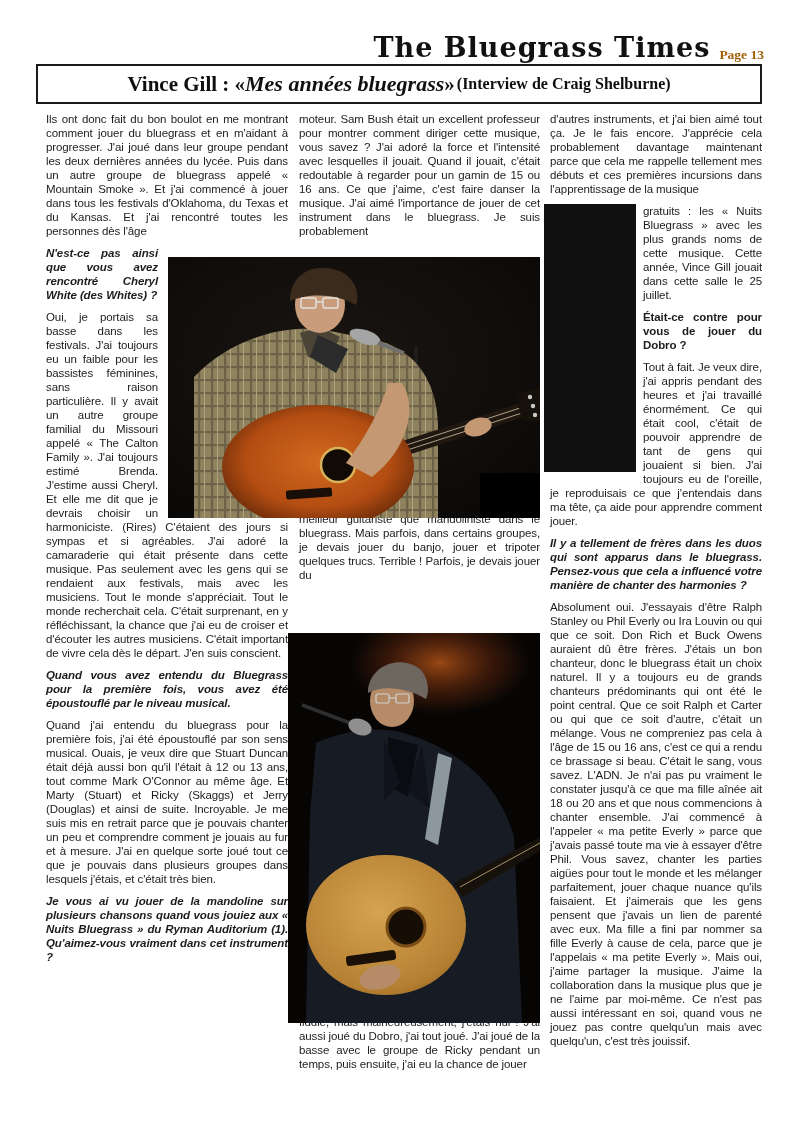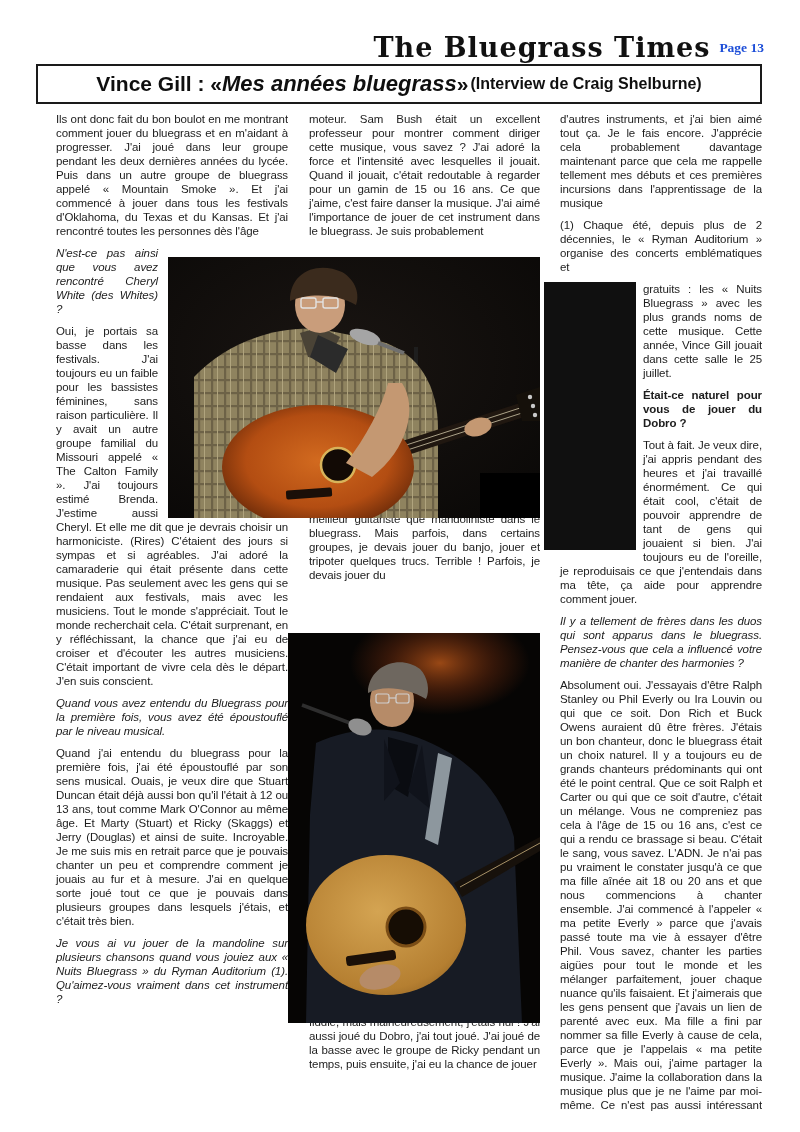--- a/index.html
+++ b/index.html
@@ -4,52 +4,52 @@
 <style>
   html,body{margin:0;padding:0;background:#e8e8e8;}
   .page{
     position:relative; width:800px; height:1132px; margin:0 auto;
     background:#ffffff; overflow:hidden;
     font-family:"Liberation Sans", sans-serif; color:#1c1c1c;
   }
   
   .masthead-row{
     position:absolute; top:32px; right:36px;
-    display:flex; align-items:center; gap:9px;
+    display:flex; align-items:flex-end; gap:9px;
   }
   .masthead{
     font-family:"DejaVu Serif", serif; font-weight:700;
     font-size:27px; letter-spacing:1px; color:#111;
     transform:scaleY(1.04); white-space:nowrap;
   }
   .page-label{
     font-family:"Liberation Serif", serif; font-weight:700;
-    font-size:13.5px; color:#1d4ed8; white-space:nowrap;
+    font-size:13.5px; color:#a16207; white-space:nowrap;
   }
   .title-box{
     position:absolute; left:36px; top:64px; width:722px; height:36px;
     border:2px solid #1a1a1a; background:#fff;
     display:flex; align-items:center; justify-content:center;
-    font-family:Liberation Sans, sans-serif; font-weight:700; color:#0f0f0f;
+    font-family:Liberation Serif, serif; font-weight:700; color:#0f0f0f;
     white-space:nowrap;
   }
   .title-box .t-lead, .title-box .t-close{font-size:21px;}
   .title-box .t-italic{font-size:22px; font-style:italic;}
   .title-box .t-suffix{font-size:16px; padding-left:2px;}
   
   .col{
     position:absolute; top:112px; bottom:18px; overflow:hidden;
     font-size:11.5px; line-height:14px; letter-spacing:-0.1px;
     text-align:justify;
   }
   .col-1{left:40px;  width:248px;}
   .col-2{left:293px; width:247px;}
   .col-3{left:544px; width:218px;}
-  .col p{margin:0 0 8px 16px;}
-  .q{font-weight:400; font-style:italic;}
+  .col p{margin:0 0 8px 6px;}
+  .q{font-weight:700; font-style:italic;}
   .hh{font-weight:700;}
   
   .wrap-right{float:right; width:124px; height:258px; margin:0 0 4px 6px;}
   .wrap-left-black{float:left; width:92px; height:268px; margin:0 7px 4px 0; background:#101010;}
   .gap-photo1{height:266px;}
   .gap-photo2{height:425px;}
   
   .photo{position:absolute; display:block;}
   .photo-1{left:168px; top:257px;}
   .photo-2{left:288px; top:633px;}
@@ -84,24 +84,23 @@
   <div class="col col-2">
     <p class="para">moteur. Sam Bush était un excellent professeur pour montrer comment diriger cette musique, vous savez ? J'ai adoré la force et l'intensité avec lesquelles il jouait. Quand il jouait, c'était redoutable à regarder pour un gamin de 15 ou 16 ans. Ce que j'aime, c'est faire danser la musique. J'ai aimé l'importance de jouer de cet instrument dans le bluegrass. Je suis probablement</p>
     <div class="gap-photo1"></div>
     <p class="para">meilleur guitariste que mandoliniste dans le bluegrass. Mais parfois, dans certains groupes, je devais jouer du banjo, jouer et tripoter quelques trucs. Terrible ! Parfois, je devais jouer du</p>
     <div class="gap-photo2"></div>
     <p class="para">fiddle, mais malheureusement, j'étais nul ! J'ai aussi joué du Dobro, j'ai tout joué. J'ai joué de la basse avec le groupe de Ricky pendant un temps, puis ensuite, j'ai eu la chance de jouer</p>
   </div>
 
   <div class="col col-3">
     <p class="para">d'autres instruments, et j'ai bien aimé tout ça. Je le fais encore. J'apprécie cela probablement davantage maintenant parce que cela me rappelle tellement mes débuts et ces premières incursions dans l'apprentissage de la musique</p>
-    <p class="para">(1) Chaque été, depuis plus de 2 décennies, le « Ryman Auditorium » organise des concerts emblématiques et</p>
     <div class="wrap-left-black"></div>
     <p class="para">gratuits : les « Nuits Bluegrass » avec les plus grands noms de cette musique. Cette année, Vince Gill jouait dans cette salle le 25 juillet.</p>
-    <p class="hh">Était-ce naturel pour vous de jouer du Dobro ?</p>
+    <p class="hh">Était-ce contre pour vous de jouer du Dobro ?</p>
     <p class="para">Tout à fait. Je veux dire, j'ai appris pendant des heures et j'ai travaillé énormément. Ce qui était cool, c'était de pouvoir apprendre de tant de gens qui jouaient si bien. J'ai toujours eu de l'oreille, je reproduisais ce que j'entendais dans ma tête, ça aide pour apprendre comment jouer.</p>
     <p class="q">Il y a tellement de frères dans les duos qui sont apparus dans le bluegrass. Pensez-vous que cela a influencé votre manière de chanter des harmonies ?</p>
     <p class="para">Absolument oui. J'essayais d'être Ralph Stanley ou Phil Everly ou Ira Louvin ou qui que ce soit. Don Rich et Buck Owens auraient dû être frères. J'étais un bon chanteur, donc le bluegrass était un choix naturel. Il y a toujours eu de grands chanteurs prédominants qui ont été le point central. Que ce soit Ralph et Carter ou qui que ce soit d'autre, c'était un mélange. Vous ne compreniez pas cela à l'âge de 15 ou 16 ans, c'est ce qui a rendu ce brassage si beau. C'était le sang, vous savez. L'ADN. Je n'ai pas pu vraiment le constater jusqu'à ce que ma fille aînée ait 18 ou 20 ans et que nous commencions à chanter ensemble. J'ai commencé à l'appeler « ma petite Everly » parce que j'avais passé toute ma vie à essayer d'être Phil. Vous savez, chanter les parties aigües pour tout le monde et les mélanger parfaitement, jouer chaque nuance qu'ils faisaient. Et j'aimerais que les gens pensent que j'avais un lien de parenté avec eux. Ma fille a fini par nommer sa fille Everly à cause de cela, parce que je l'appelais « ma petite Everly ». Mais oui, j'aime partager la musique. J'aime la collaboration dans la musique plus que je ne l'aime par moi-même. Ce n'est pas aussi intéressant en soi, quand vous ne jouez pas contre quelqu'un mais avec quelqu'un, c'est très jouissif.</p>
   </div>
 
   <svg class="photo photo-1" width="372" height="261" viewBox="0 0 372 261">
     <defs>
       <radialGradient id="sunburst" cx="0.5" cy="0.45" r="0.75">
         <stop offset="0" stop-color="#d2username6a1f"></stop>
         <stop offset="0" stop-color="#d26a1f"></stop>

